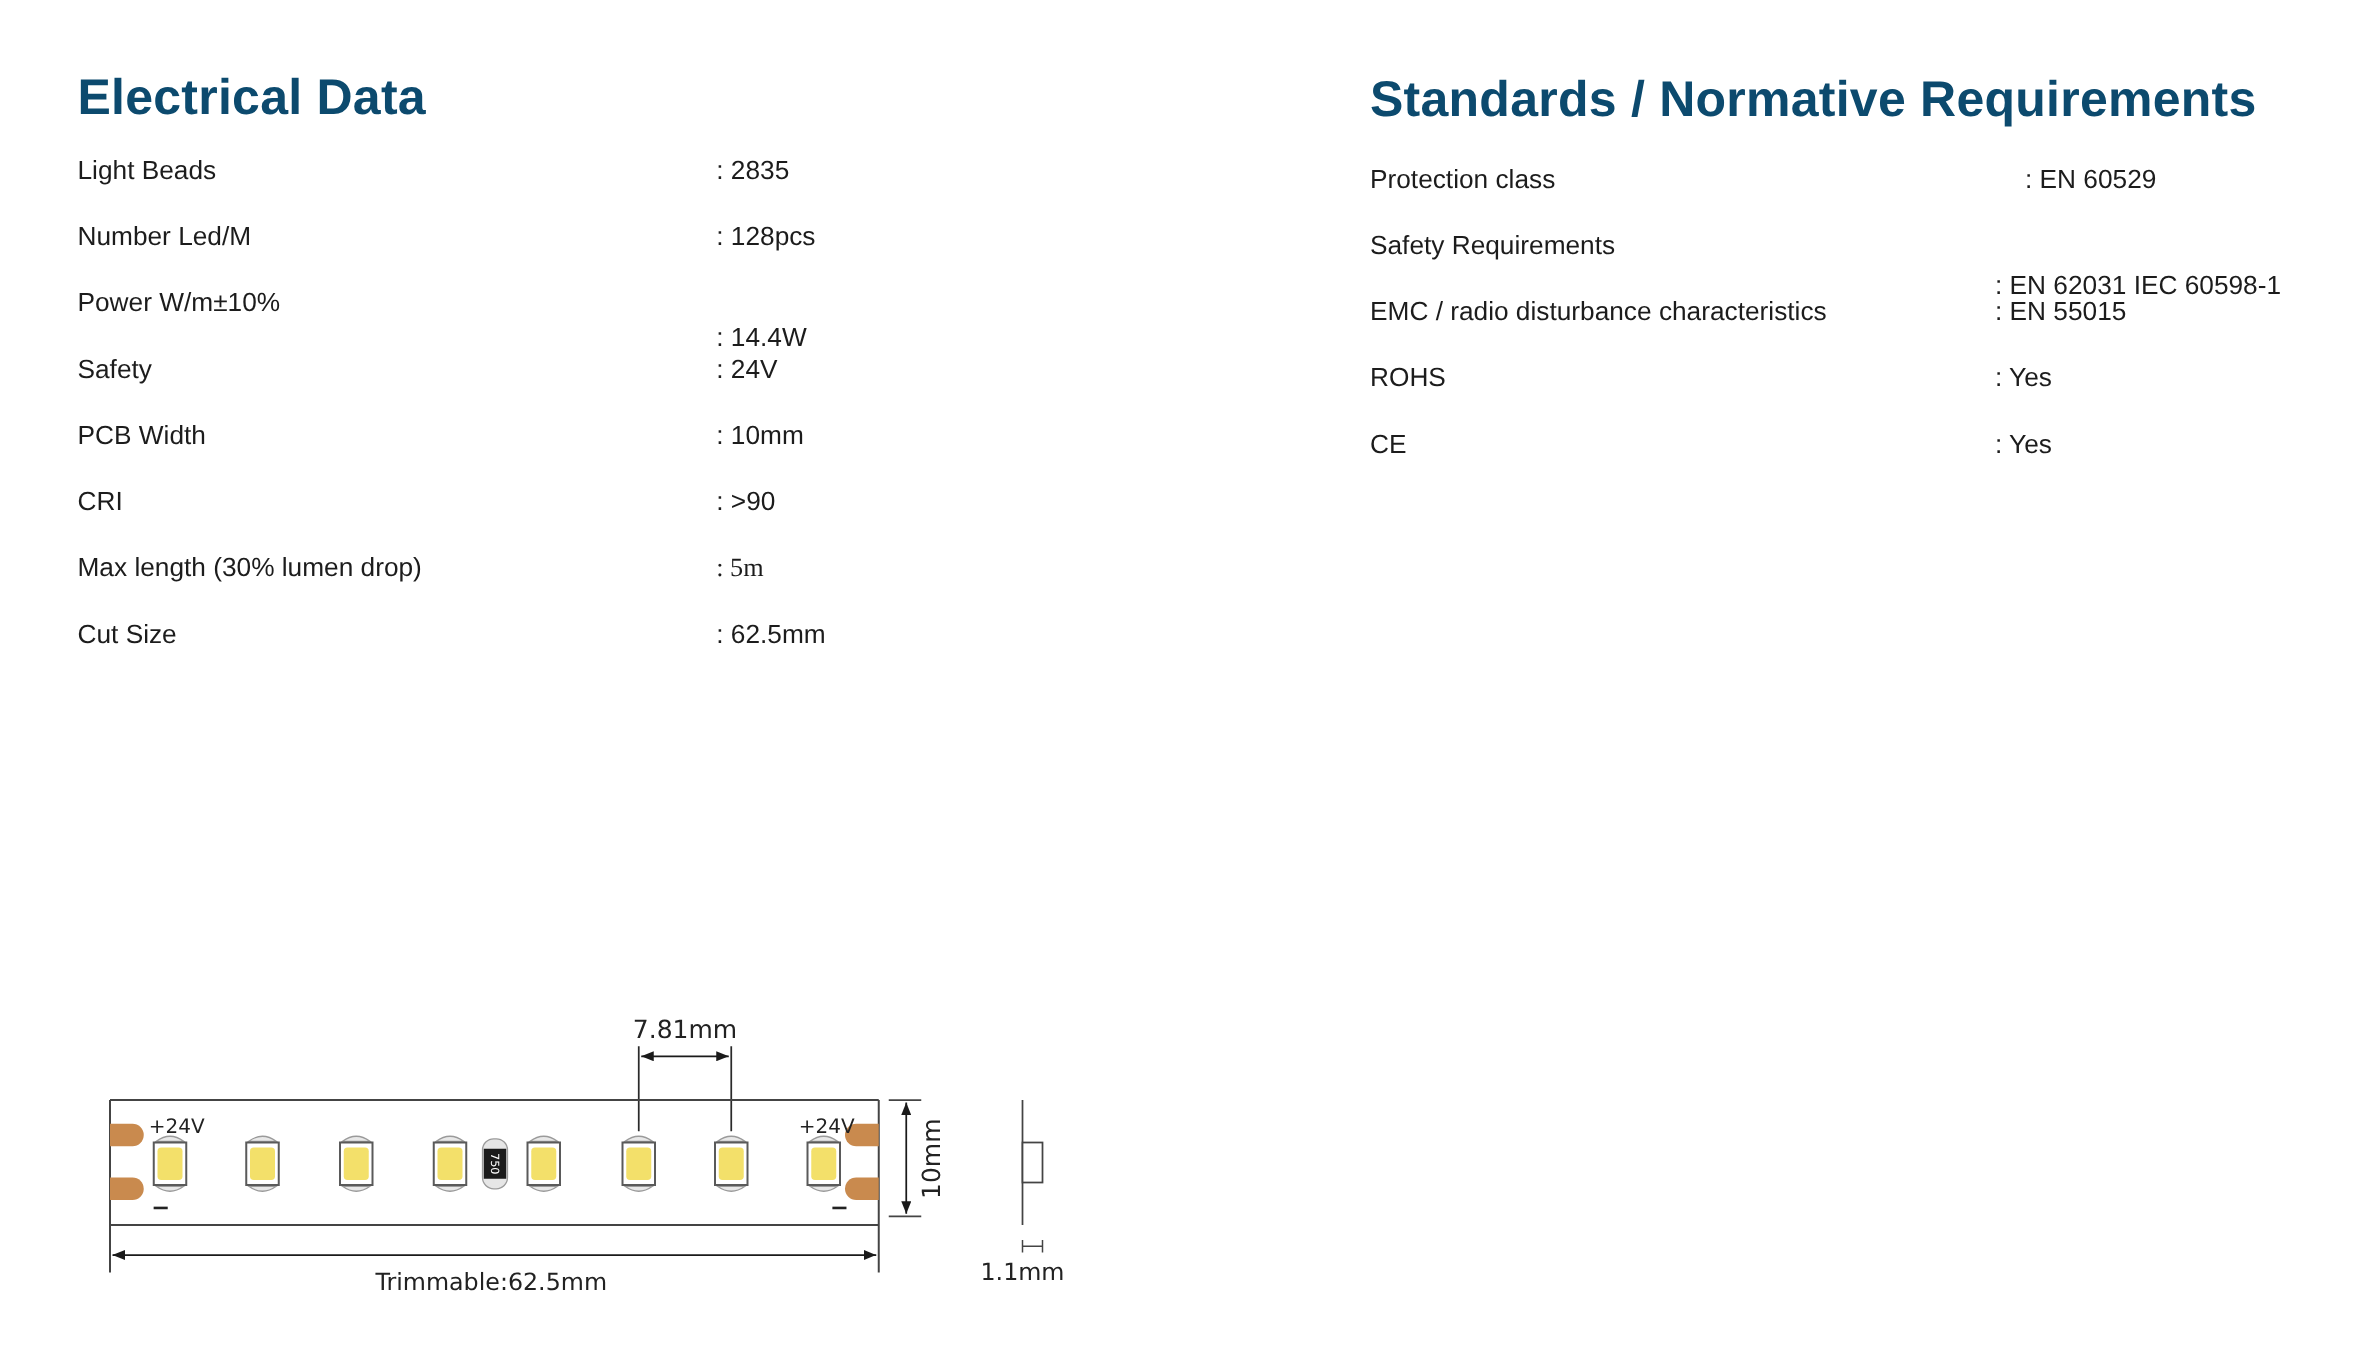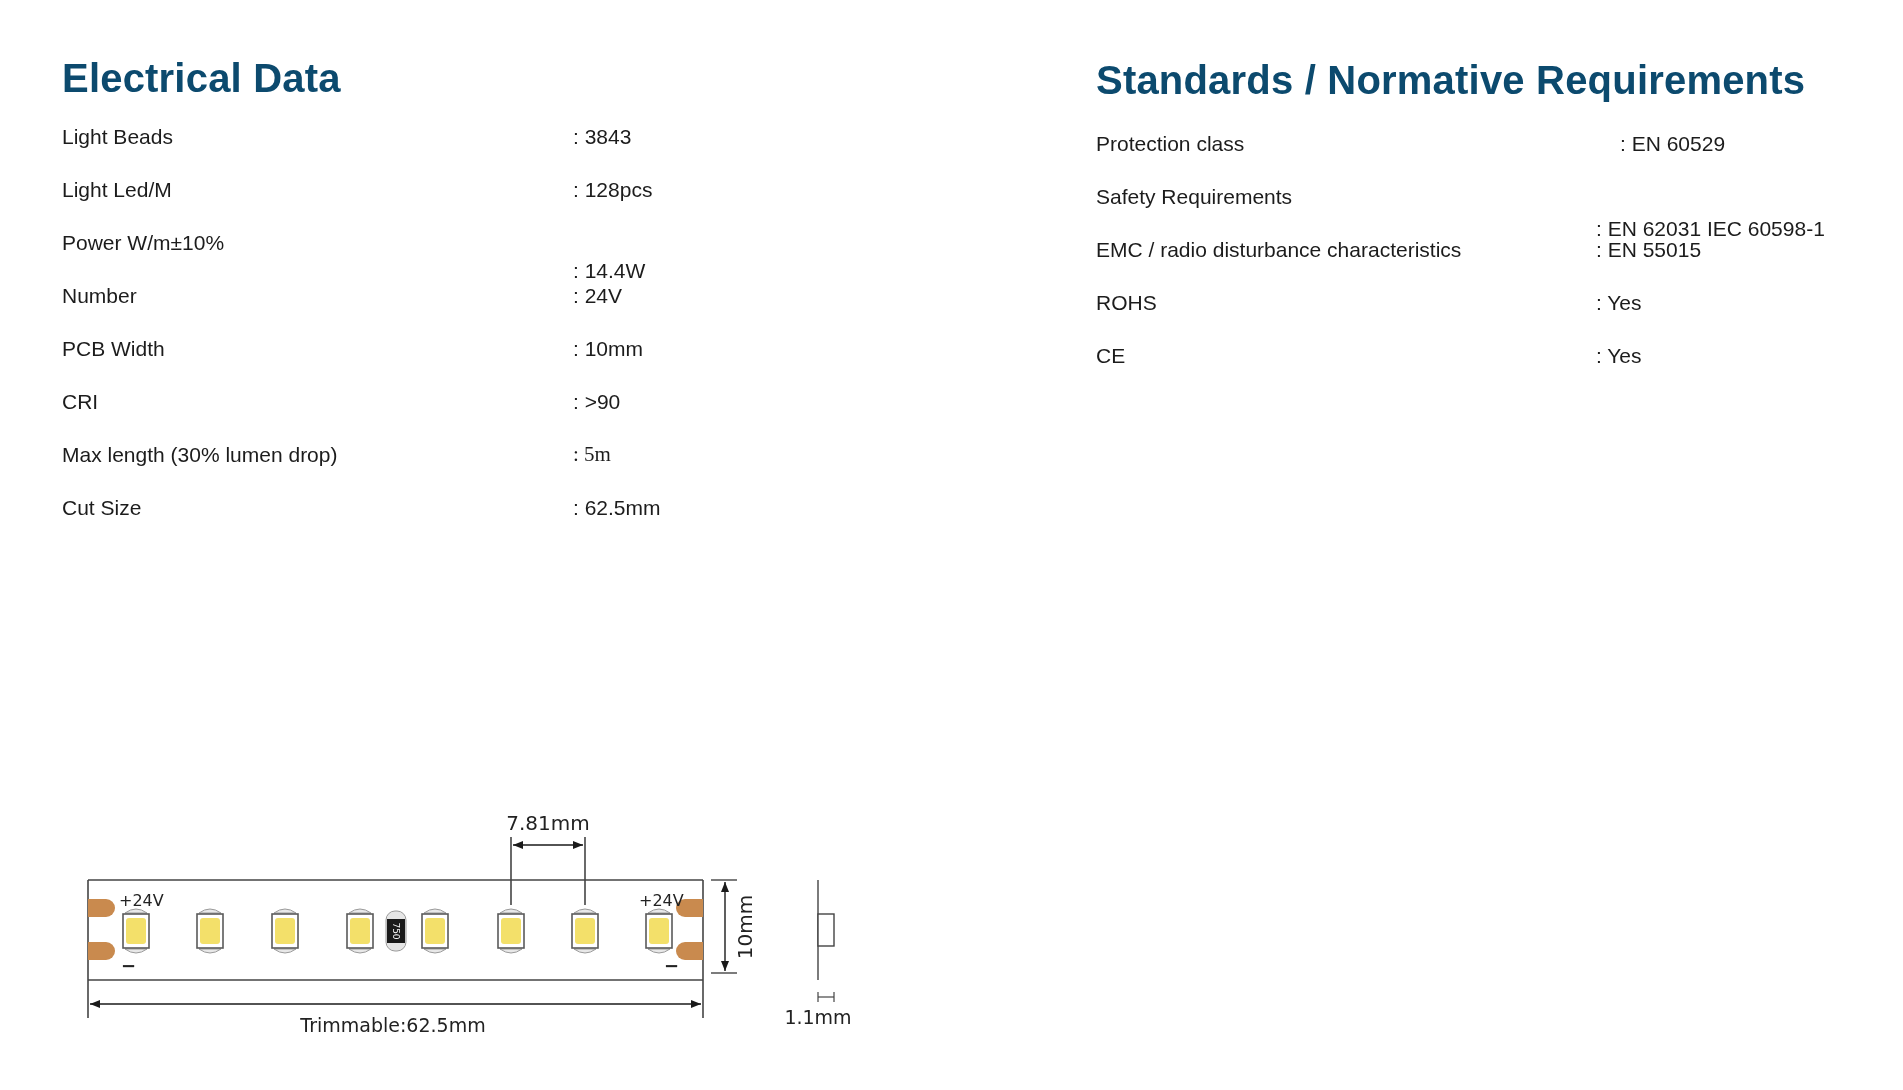--- a/index.html
+++ b/index.html
@@ -14,32 +14,32 @@
   .diagram text { font-family: "DejaVu Sans", sans-serif; fill: #222; }
 </style>
 </head>
 <body>
 
 <h1 class="section-title" style="left:62px; top:58px;">Electrical Data</h1>
 
 <div>
   <div class="spec-row" style="left:62px; top:126px;">
     <span class="spec-label">Light Beads</span>
-    <span class="spec-value" style="left:511px;">: 3843</span>
+    <span class="spec-value" style="left:511px;">: 2835</span>
   </div>
   <div class="spec-row" style="left:62px; top:179px;">
-    <span class="spec-label">Light Led/M</span>
+    <span class="spec-label">Number Led/M</span>
     <span class="spec-value" style="left:511px;">: 128pcs</span>
   </div>
   <div class="spec-row" style="left:62px; top:232px;">
     <span class="spec-label">Power W/m±10%</span>
     <span class="spec-value" style="left:511px;margin-top:28px;">: 14.4W</span>
   </div>
   <div class="spec-row" style="left:62px; top:285px;">
-    <span class="spec-label">Number</span>
+    <span class="spec-label">Safety</span>
     <span class="spec-value" style="left:511px;">: 24V</span>
   </div>
   <div class="spec-row" style="left:62px; top:338px;">
     <span class="spec-label">PCB Width</span>
     <span class="spec-value" style="left:511px;">: 10mm</span>
   </div>
   <div class="spec-row" style="left:62px; top:391px;">
     <span class="spec-label">CRI</span>
     <span class="spec-value" style="left:511px;">: &gt;90</span>
   </div>

